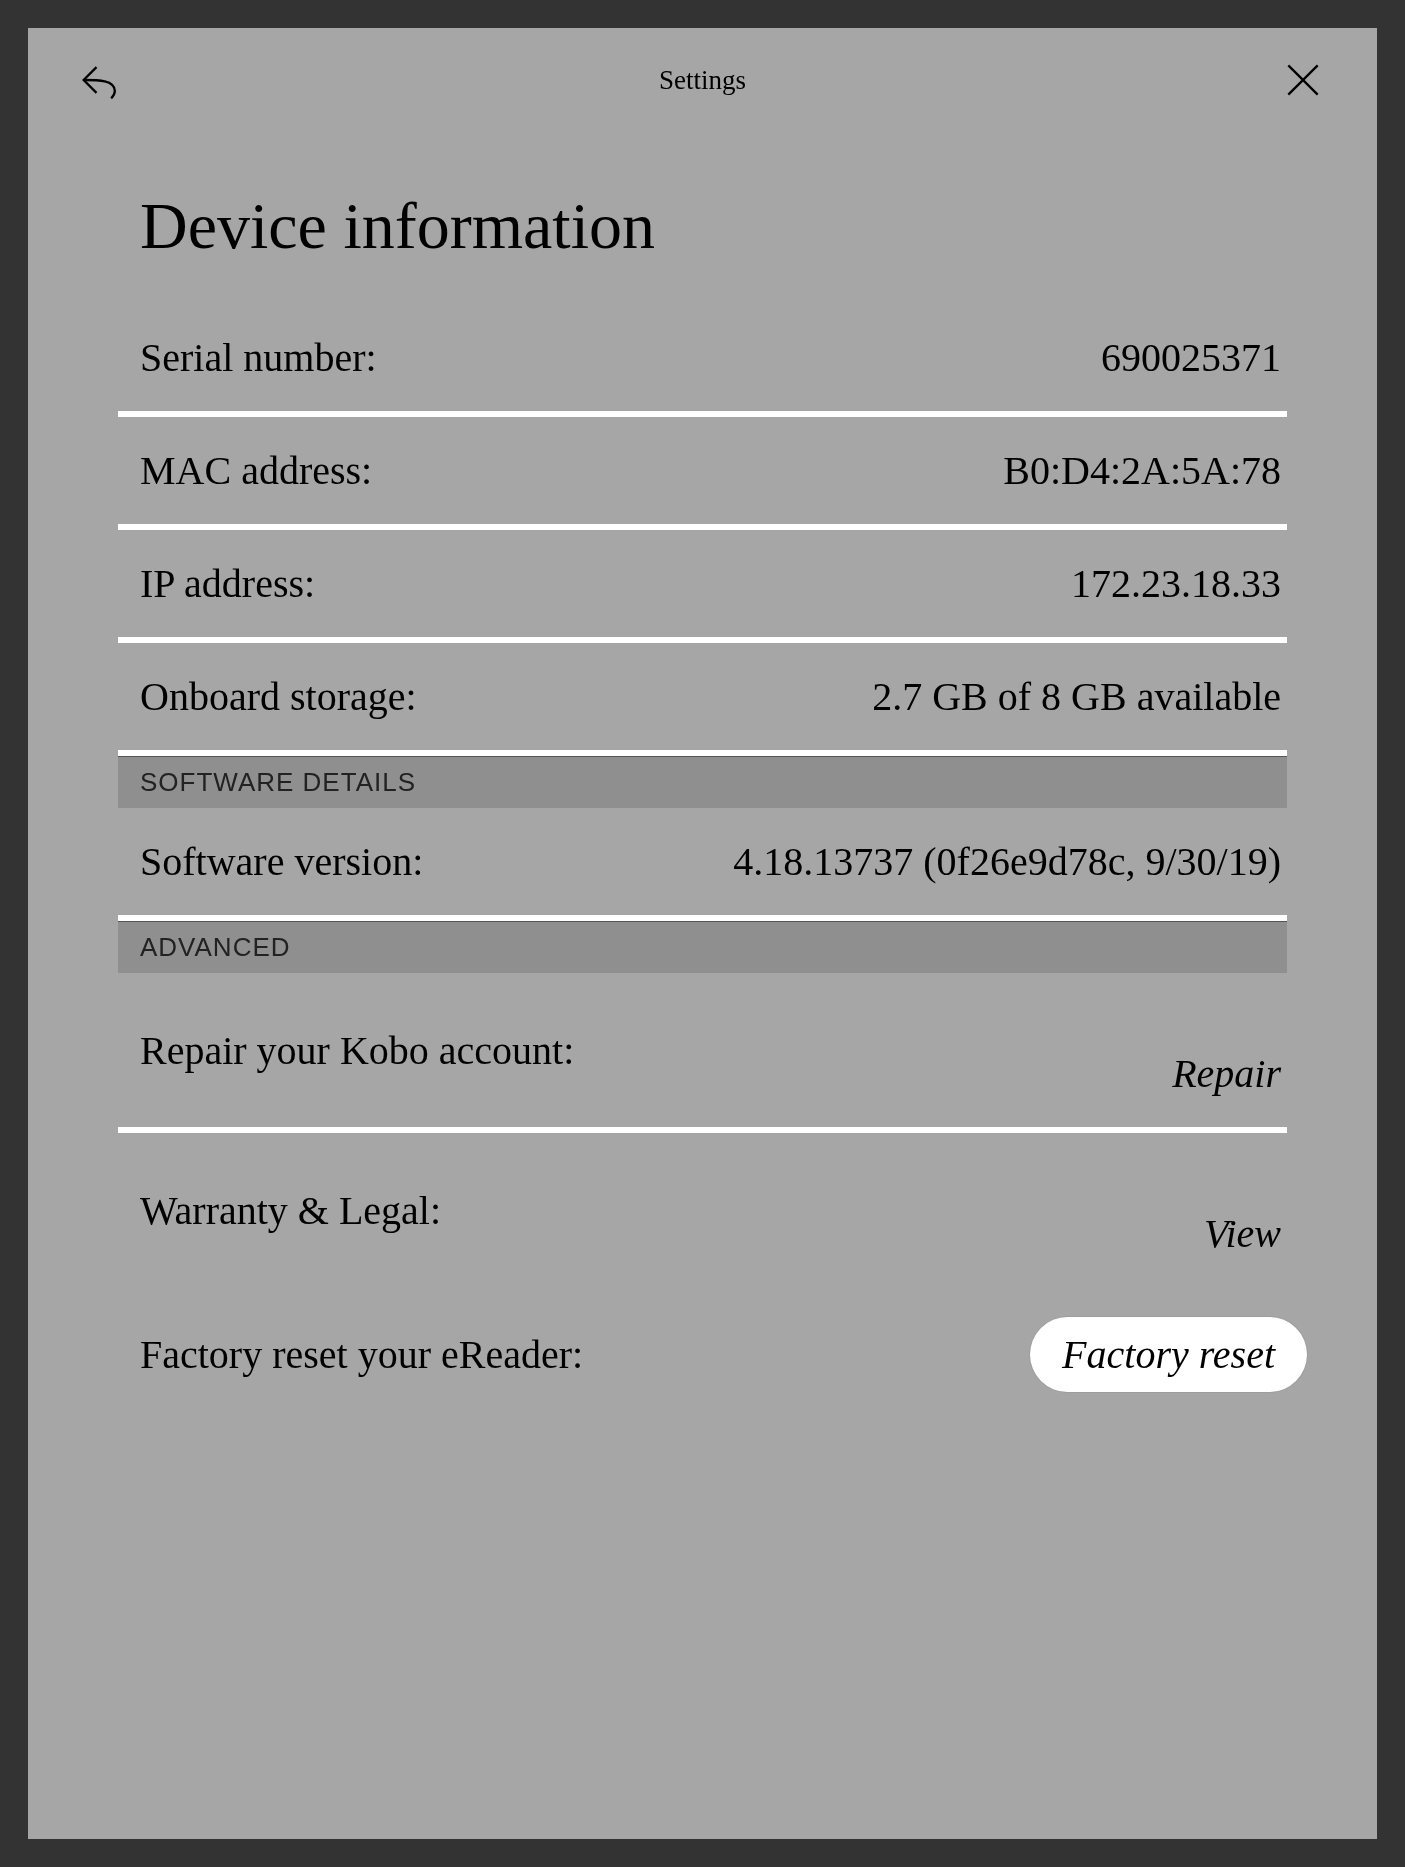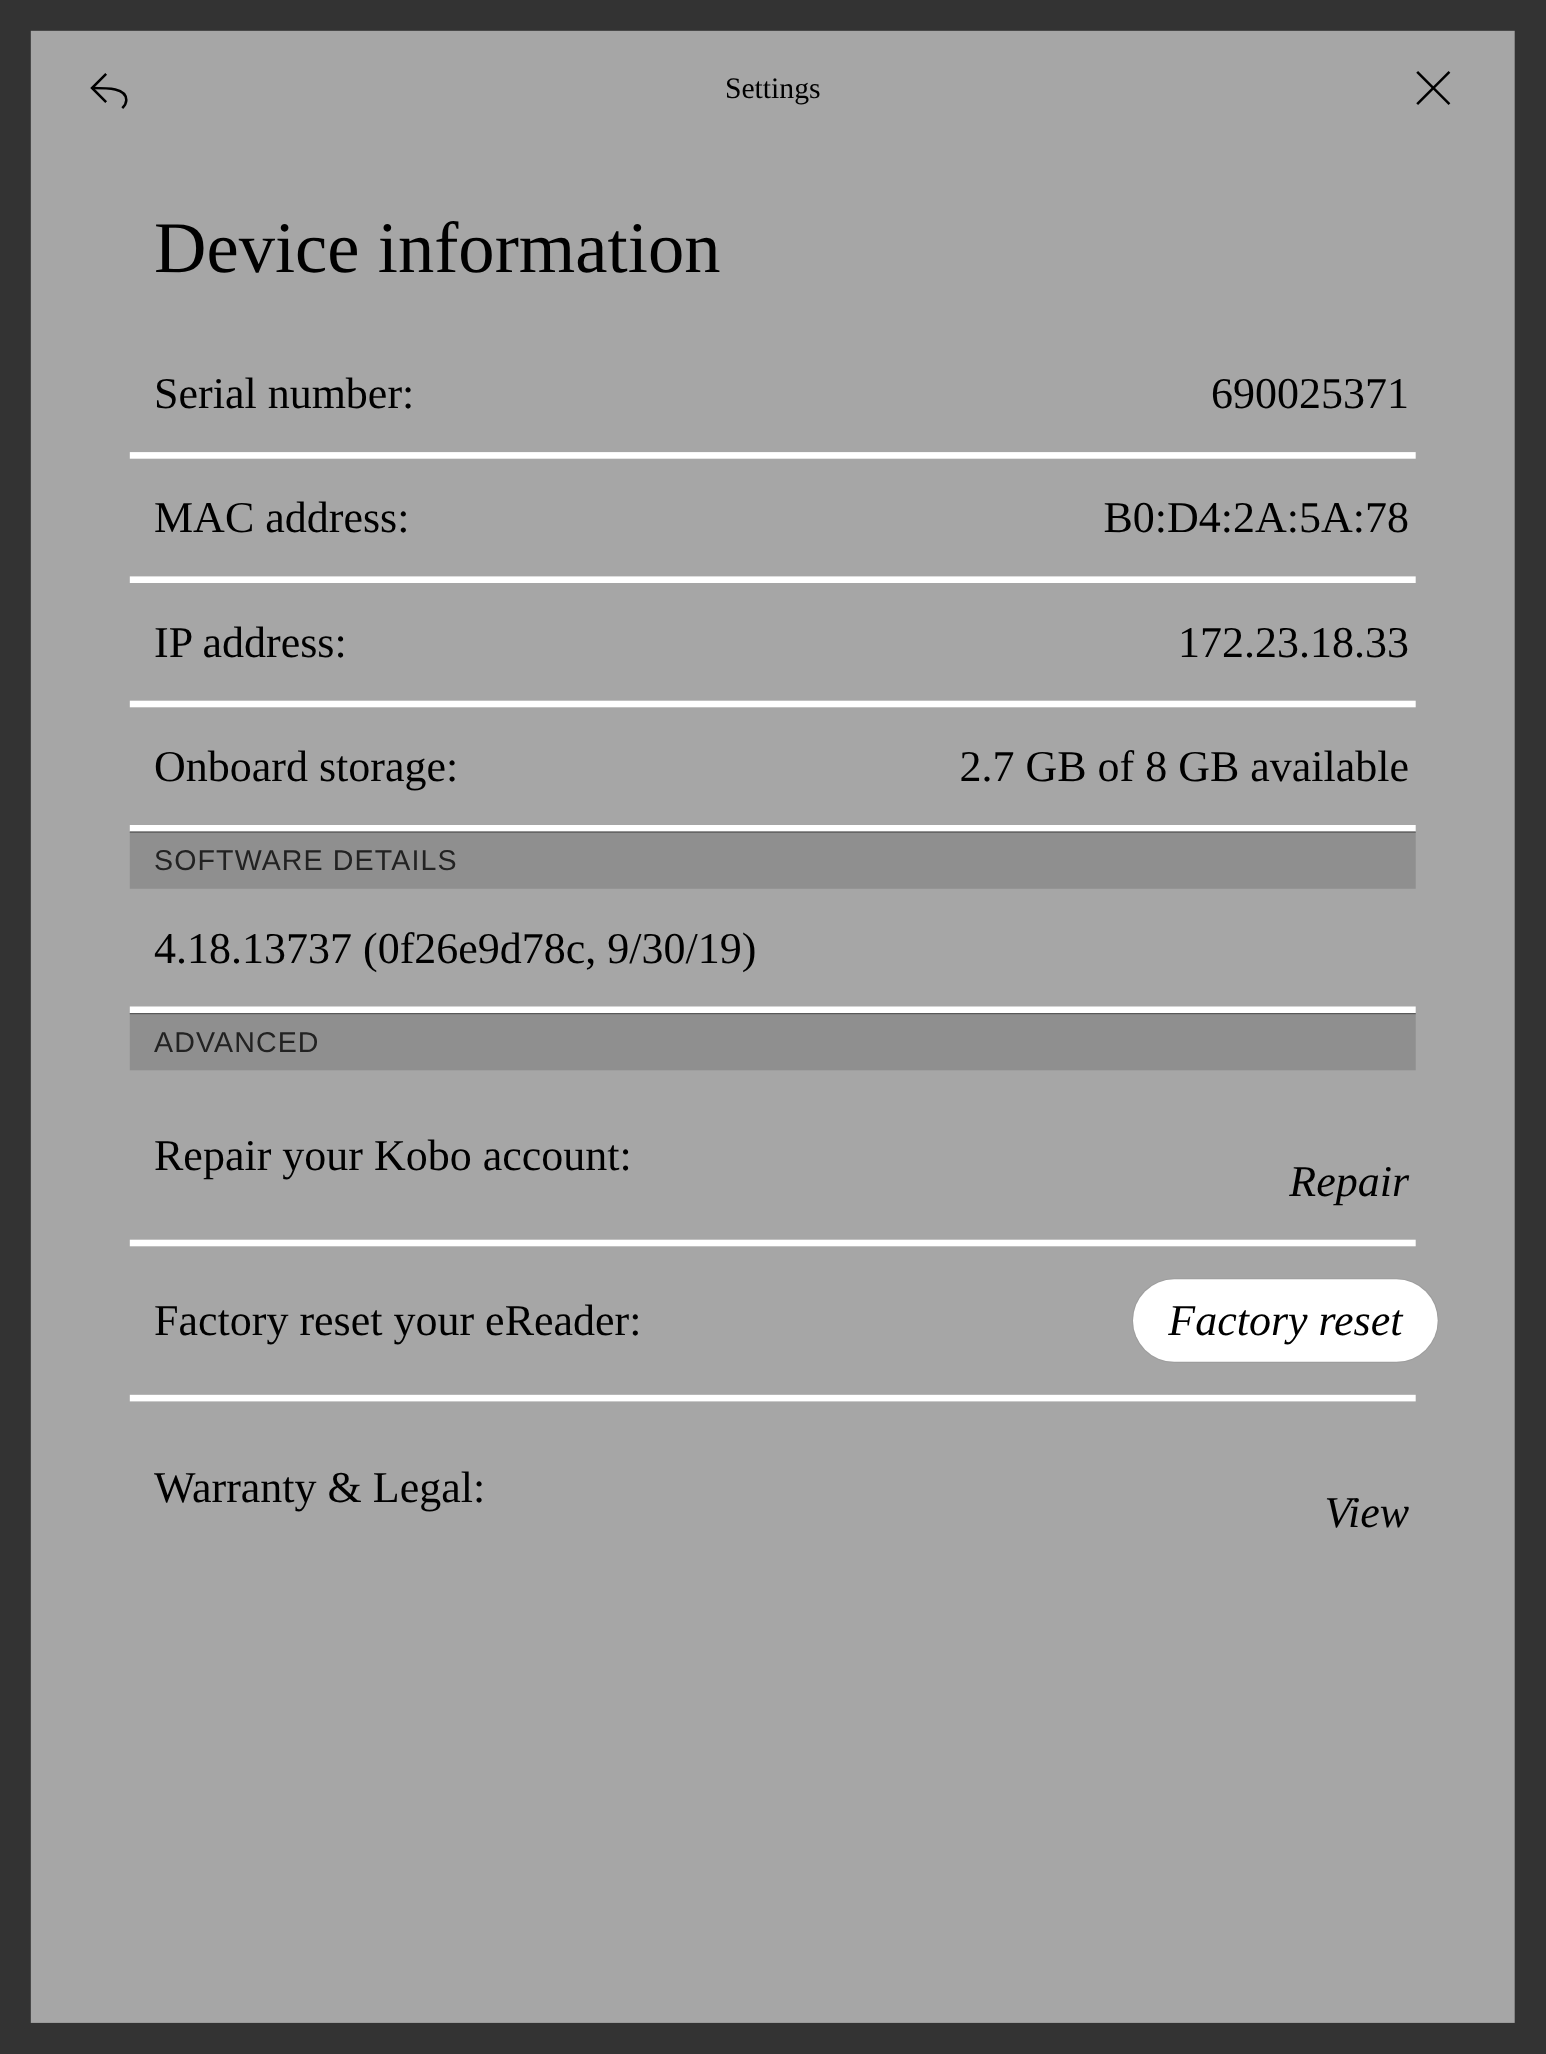--- a/index.html
+++ b/index.html
@@ -145,34 +145,35 @@
     </div>
 
     <div class="row">
       <span class="row-label">Onboard storage:</span>
       <span class="row-value">2.7 GB of 8 GB available</span>
     </div>
 
     <div class="section-header">SOFTWARE DETAILS</div>
 
     <div class="row">
+      <span class="row-label">Software version:</span>
       <span class="row-value">4.18.13737 (0f26e9d78c, 9/30/19)</span>
     </div>
 
     <div class="section-header">ADVANCED</div>
 
     <div class="row">
       <span class="row-label">Repair your Kobo account:</span>
       <span class="row-action">Repair</span>
     </div>
 
+    <div class="row" style="border-bottom:none;">
+      <span class="row-label">Warranty &amp; Legal:</span>
+      <span class="row-action">View</span>
+    </div>
+
     <div class="row">
       <span class="row-label">Factory reset your eReader:</span>
       <span class="highlight-pill">Factory reset</span>
-    </div>
-
-    <div class="row" style="border-bottom:none;">
-      <span class="row-label">Warranty &amp; Legal:</span>
-      <span class="row-action">View</span>
     </div>
 
   </div>
 </div>
 
 </body></html>

